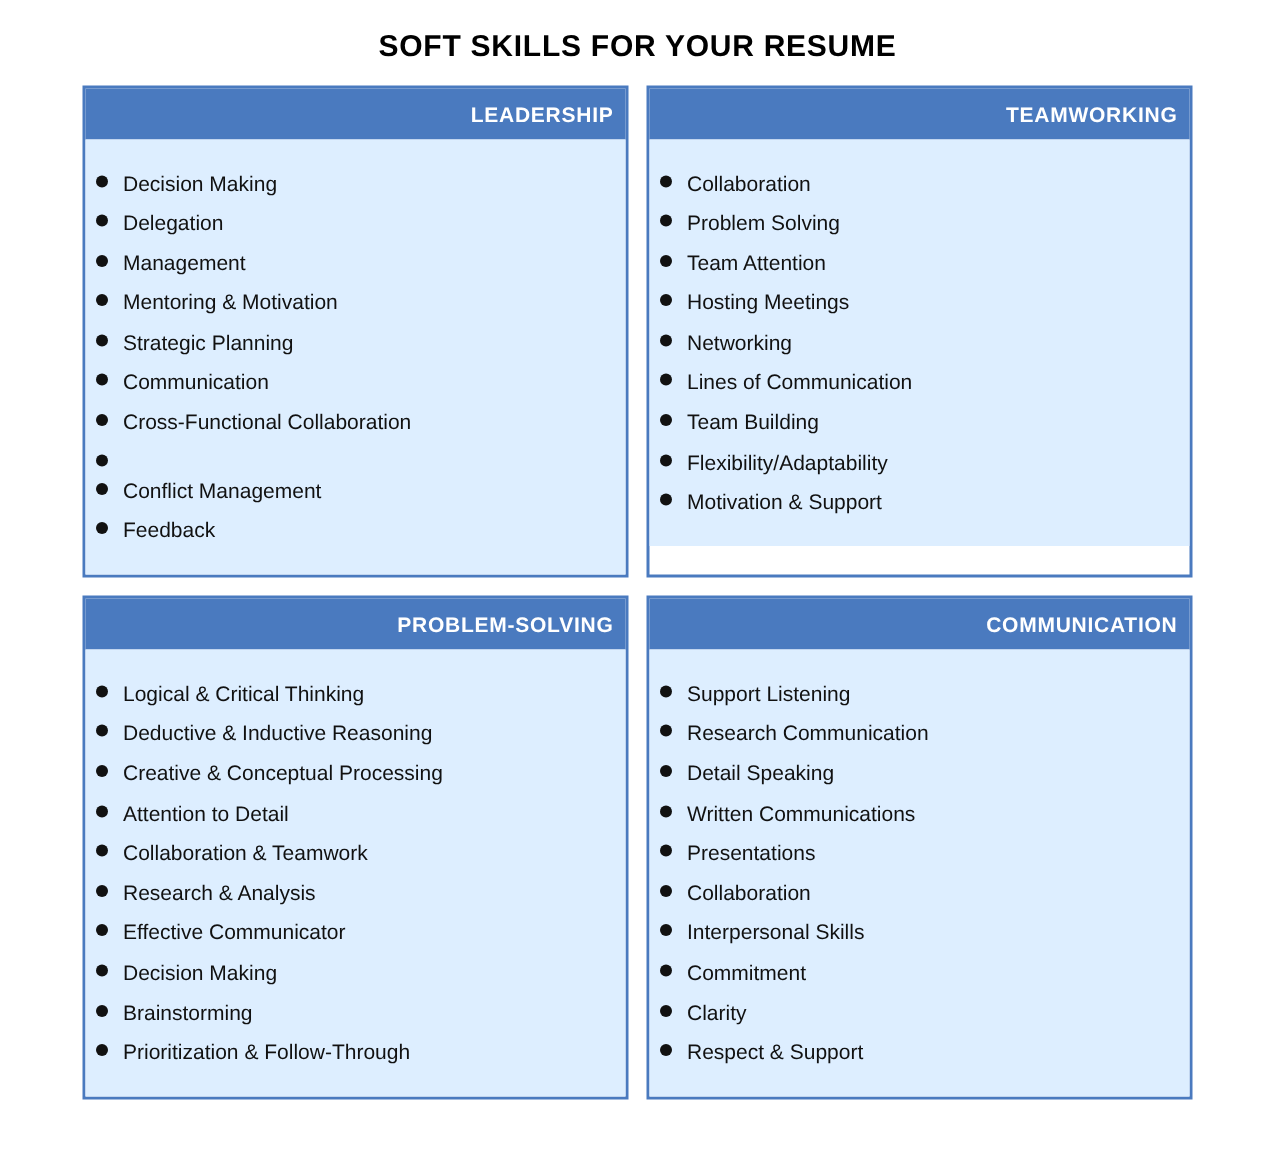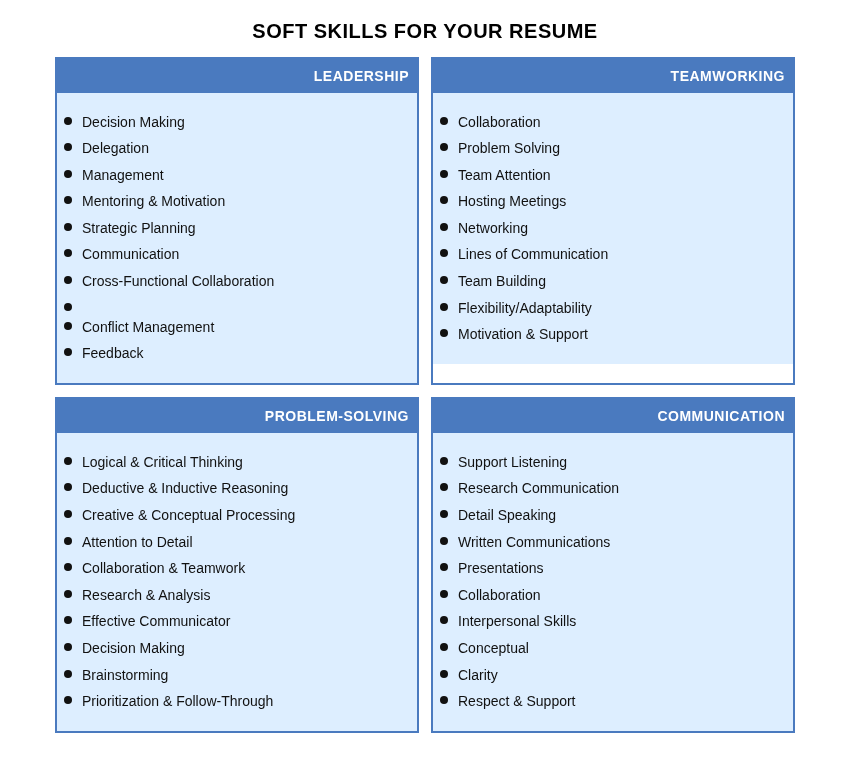--- a/index.html
+++ b/index.html
@@ -255,21 +255,21 @@
             <li>
               <span class="bullet"></span>
               <span>Collaboration</span>
             </li>
             <li>
               <span class="bullet"></span>
               <span>Interpersonal Skills</span>
             </li>
             <li>
               <span class="bullet"></span>
-              <span>Conceptual</span>
+              <span>Commitment</span>
             </li>
             <li>
               <span class="bullet"></span>
               <span>Clarity</span>
             </li>
             <li>
               <span class="bullet"></span>
               <span>Respect &amp; Support</span>
             </li>
           </ul>

